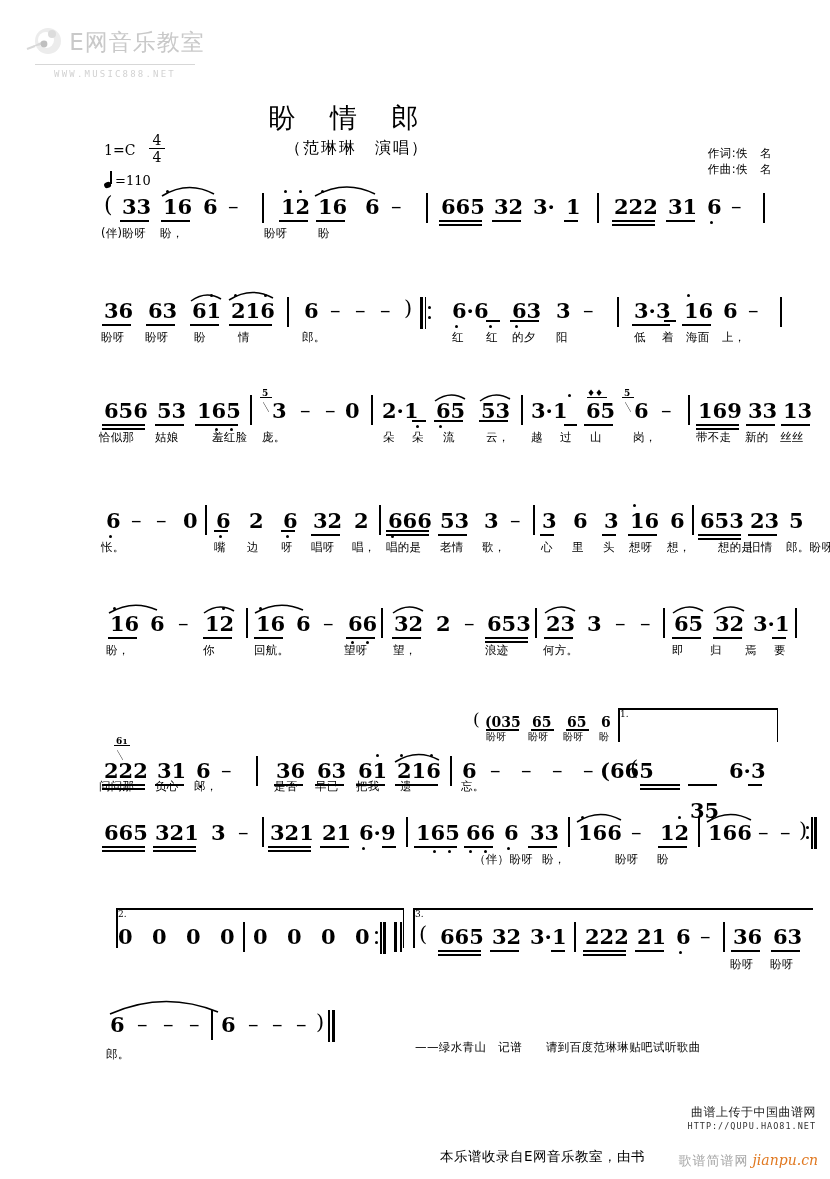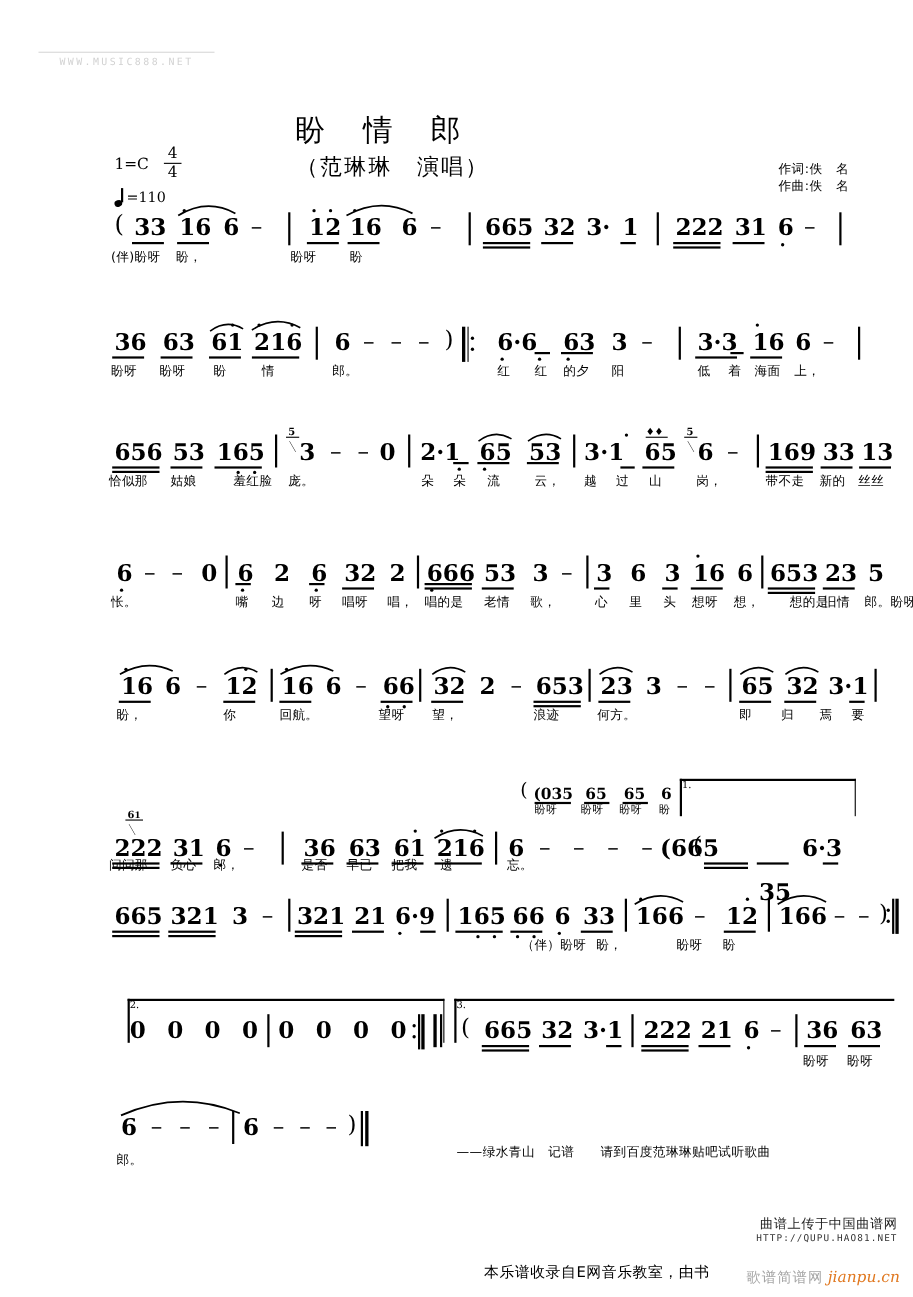--- a/index.html
+++ b/index.html
@@ -33,21 +33,21 @@
   }
 
   
   .title {
     position: absolute; left: 0; top: 100px; width: 700px;
     text-align: center; font-size: 27px; letter-spacing: 13px;
     font-family: "DejaVu Sans", sans-serif; font-weight: 500;
   }
   .subtitle {
     position: absolute; left: 0; top: 138px; width: 700px;
-    text-align: center; font-size: 20px; letter-spacing: 2px; padding-left: 14px;
+    text-align: center; font-size: 16px; letter-spacing: 2px; padding-left: 14px;
   }
   .credits {
     position: absolute; right: 58px; top: 145px;
     font-size: 11.5px; line-height: 16px; text-align: left; letter-spacing: 0.5px;
   }
 
   
   .keysig { position: absolute; left: 104px; top: 142px; font-size: 14px; font-family:"DejaVu Serif", serif;}
   .meter  { position: absolute; left: 146px; top: 133px; font-size: 14px; text-align:center; width:22px; font-family:"DejaVu Serif", serif;}
   .meter .num { display:block; line-height: 14px; }
@@ -131,20 +131,33 @@
   }
   .foot-jp .cn { font-size: 13px; color:#a6a6a6; letter-spacing:1px; }
   .foot-jp .en { font-size: 14px; color:#e07820; font-family:"DejaVu Serif", serif; font-style: italic; }
 
   .annot { position:absolute; font-size: 11.5px; font-family:"DejaVu Sans", sans-serif; letter-spacing:0.4px; }
 </style>
 </head>
 <body>
 
 <div class="logo">
+  <div class="logo-row">
+    <span class="logo-note">
+      <svg width="40" height="34" viewBox="0 0 40 34">
+        <circle cx="23" cy="16" r="13" fill="#ececec"></circle>
+        <circle cx="21" cy="15" r="8" fill="#ffffff"></circle>
+        <circle cx="27" cy="9" r="4" fill="#dcdcdc"></circle>
+        <path d="M6 22 L18 16 L17 20 Z" fill="#d8d8d8"></path>
+        <path d="M2 24 L10 21" stroke="#d8d8d8" stroke-width="2" fill="none"></path>
+        <circle cx="19" cy="19" r="3.4" fill="#bfbfbf"></circle>
+      </svg>
+    </span>
+    <span class="logo-text">E网音乐教室</span>
+  </div>
   <div class="logo-rule"></div>
   <div class="logo-url">WWW.MUSIC888.NET</div>
 </div>
 
 <div class="title">盼 情 郎</div>
 <div class="subtitle">（范琳琳　演唱）</div>
 <div class="credits">
   <div>作词:佚　名</div>
   <div>作曲:佚　名</div>
 </div>

